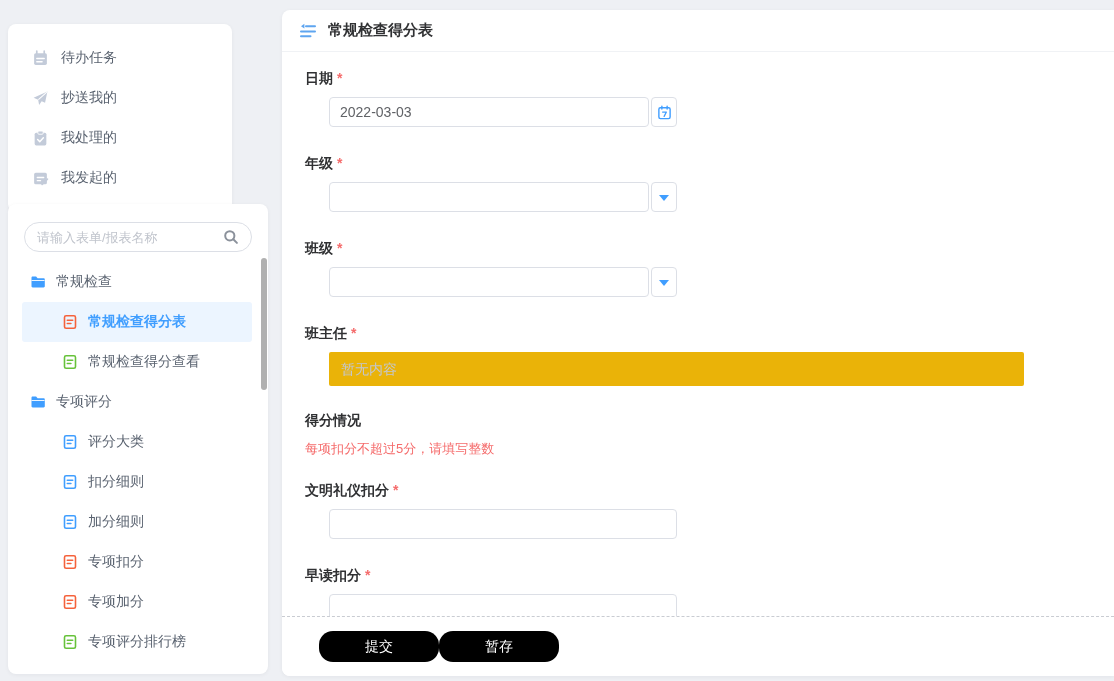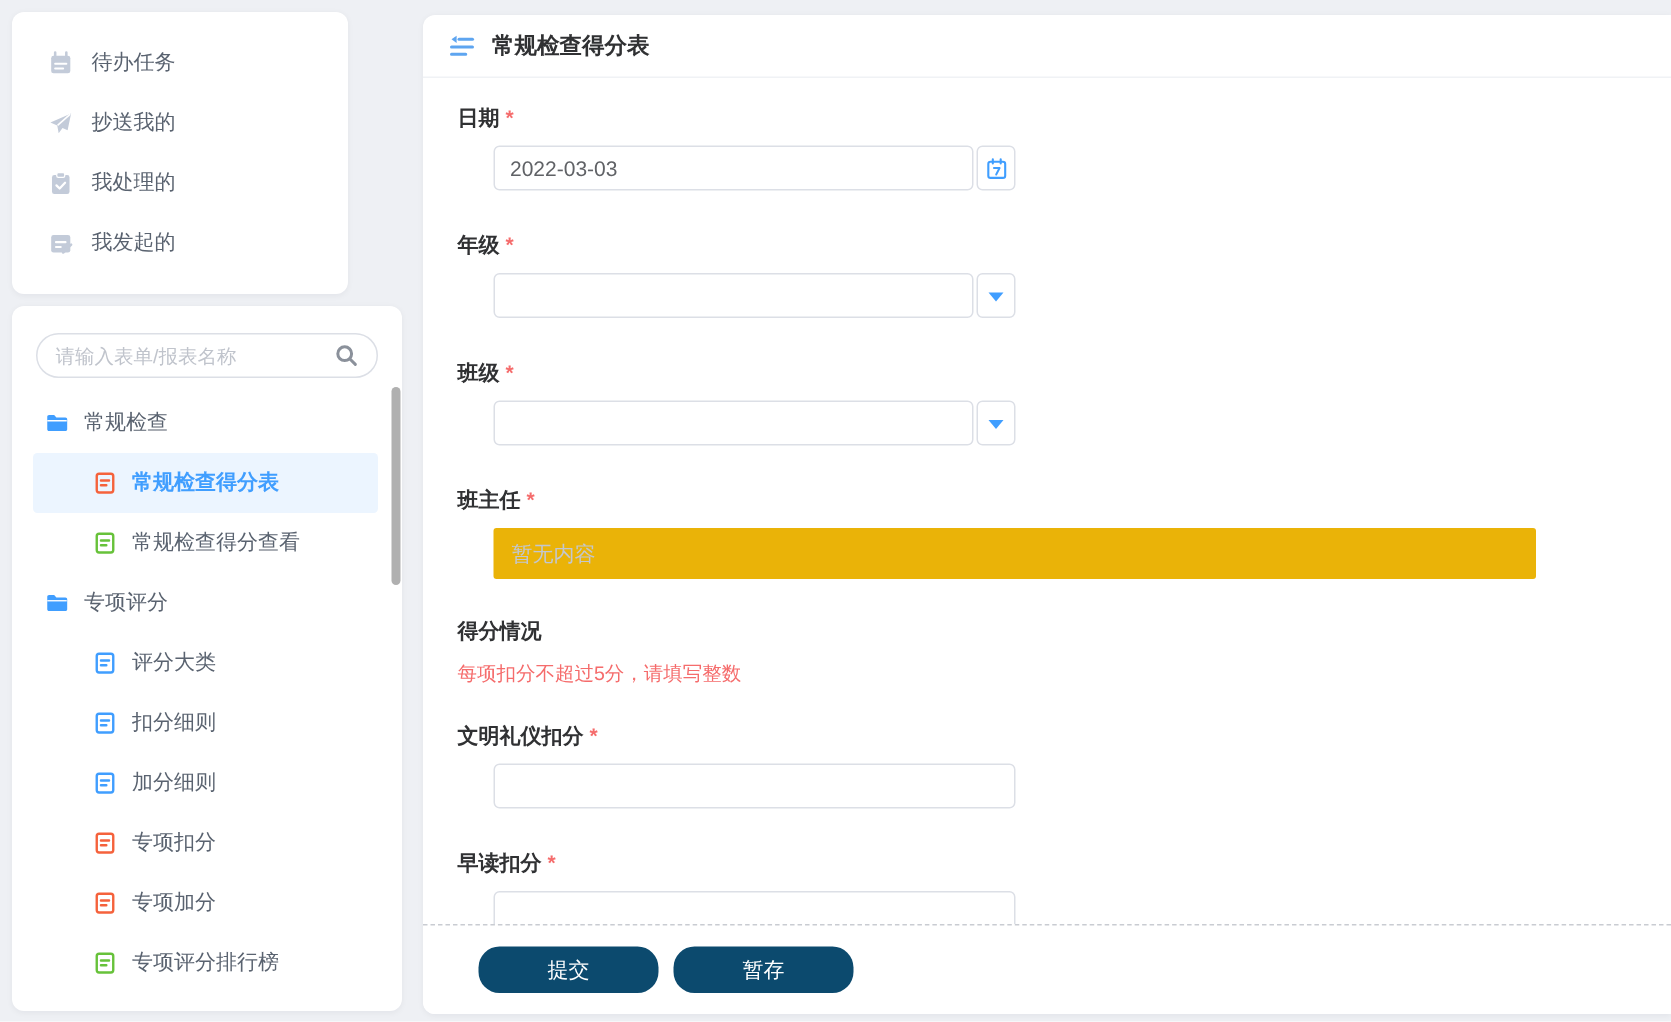--- a/index.html
+++ b/index.html
@@ -5,21 +5,21 @@
   * { margin:0; padding:0; box-sizing:border-box; }
   html,body { width:1114px; height:681px; }
   body {
     background:#eef0f4;
     font-family:"Liberation Sans","DejaVu Sans",sans-serif;
     font-size:14px; color:#606266; overflow:hidden; position:relative;
   }
   .card { background:#fff; border-radius:8px; box-shadow:0 1px 4px rgba(0,21,41,.05); }
 
   
-  .nav-card { position:absolute; left:8px; top:8px; width:224px; height:188px; padding-top:14px; }
+  .nav-card { position:absolute; left:8px; top:24px; width:224px; height:188px; padding-top:14px; }
   .nav-item { height:40px; display:flex; align-items:center; padding-left:24px; cursor:pointer; color:#5a6370; }
   .nav-item .ic { width:17px; height:17px; color:#c3cbd9; margin-right:12px; flex:none; }
   .nav-item span.lbl { font-size:14px; }
 
   .tree-card { position:absolute; left:8px; top:204px; width:260px; height:470px; overflow:hidden; }
   .search-wrap { margin:18px 16px 0; height:30px; border:1px solid #dcdfe6; border-radius:16px;
     display:flex; align-items:center; padding:0 12px; background:#fff; }
   .search-wrap input { border:none; outline:none; flex:1; font-size:13px; color:#606266; min-width:0;
     font-family:inherit; background:transparent; }
   .search-wrap input::placeholder { color:#c0c4cc; }
@@ -61,22 +61,22 @@
   .disabled-input { width:719px; height:34px; background:#eab308; border:none; border-radius:2px;
     padding:0 12px; font-size:14px; color:#606266; outline:none; font-family:inherit; }
   .disabled-input::placeholder { color:#c3c7cf; }
   .section-title { font-size:14px; font-weight:bold; color:#303133; margin-top:26px; }
   .section-hint { font-size:13px; color:#f56c6c; margin-top:10px; }
   .group.after-hint { margin-top:22px; }
 
   .main-footer { position:absolute; left:0; right:0; bottom:0; height:60px; background:#fff;
     border-top:1px dashed #c9ccd2; z-index:5; }
   .btn-row { margin:14px 0 0 37px; display:flex; }
-  .btn { width:120px; height:31px; border:none; border-radius:14px; background:#0c4a6e; color:#fff;
-    font-size:14px; font-family:inherit; cursor:pointer; margin-right:10px; }
+  .btn { width:120px; height:31px; border:none; border-radius:14px; background:#000000; color:#fff;
+    font-size:14px; font-family:inherit; cursor:pointer; margin-right:0; }
 
   svg.ic { display:block; }
 </style>
 </head>
 <body>
 
 <svg width="0" height="0" style="position:absolute" aria-hidden="true">
   <defs>
     <symbol id="sym-datebook" viewBox="0 0 16 16">
       <path d="M4.5 1v3M11.5 1v3" stroke="currentColor" stroke-width="1.6" stroke-linecap="round" fill="none"></path>

